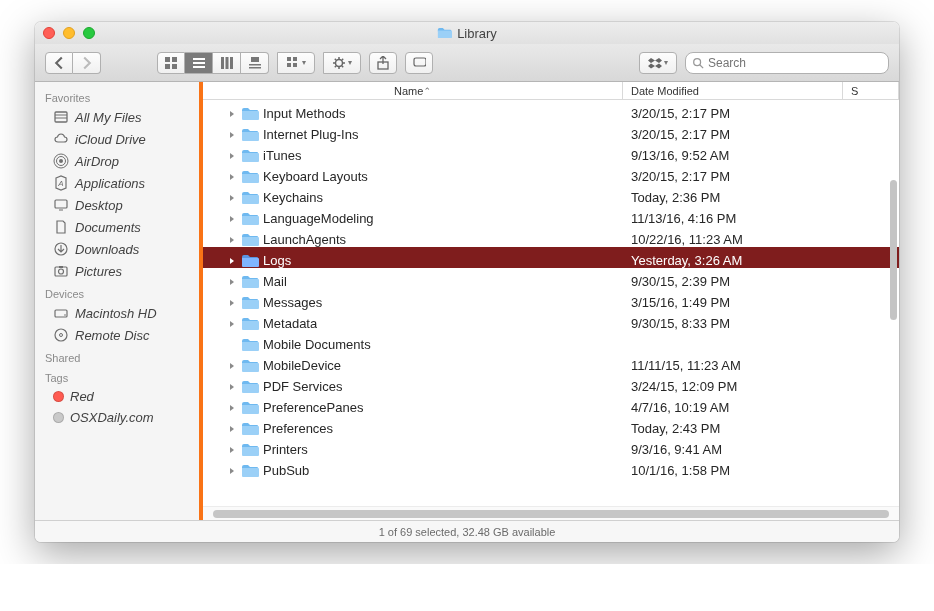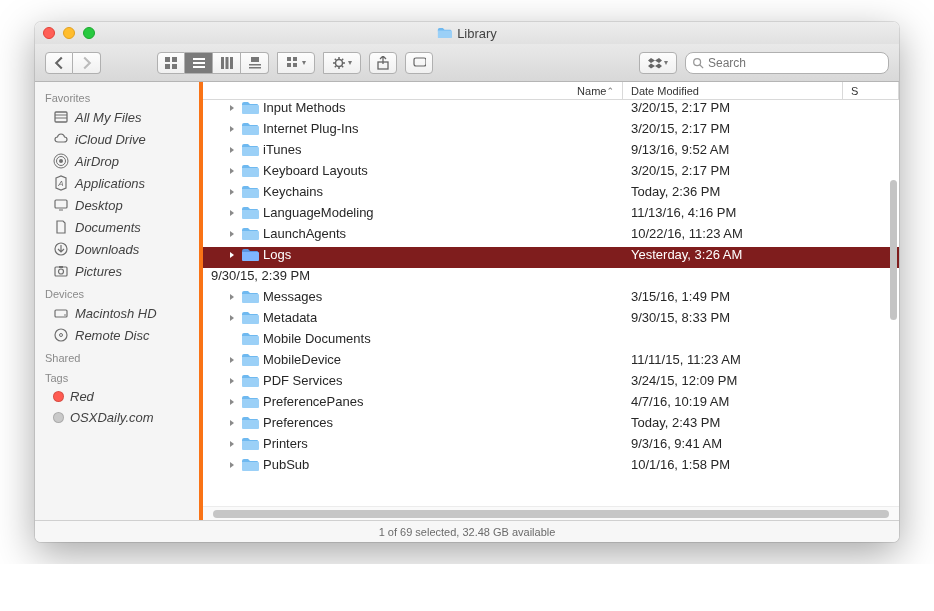--- a/index.html
+++ b/index.html
@@ -89,25 +89,25 @@
 .main { flex: 1; display: flex; flex-direction: column; overflow: hidden; }
 .columns {
   display: flex;
   background: #fff;
   border-bottom: 1px solid #d9d9d9;
   font-size: 11px;
   color: #333;
   height: 18px;
 }
 .col { padding: 2px 8px; border-right: 1px solid #d9d9d9; display: flex; align-items: center; }
-.col-name { flex: 0 0 420px; justify-content: flex-end; }
+.col-name { flex: 0 0 420px; justify-content: center; }
 .col-date { flex: 0 0 220px; }
 .col-size { flex: 1; }
 .filelist { flex: 1; overflow-y: auto; overflow-x: hidden; position: relative; }
-.row { display: flex; align-items: flex-start; height: 21px; font-size: 13px; color: #272727; }
+.row { display: flex; align-items: flex-end; height: 21px; font-size: 13px; color: #272727; }
 .row.selected { background: #7f1d1d; color: #fff; }
 .row .cell-name { flex: 0 0 420px; display: flex; align-items: center; gap: 4px; padding-left: 24px; }
 .row .cell-date { flex: 0 0 220px; padding-left: 8px; }
 .row .disclosure { width: 10px; display:flex; align-items:center; justify-content:center; }
 .row .disclosure svg { width: 8px; height: 8px; }
 .row .ficon { width: 18px; height: 14px; flex-shrink: 0; }
 .row.selected .ficon .fbody { fill: #7fb6ff; }
 .row.selected .ficon .ftab { fill: #5a94e0; }
 .row .name-text { white-space: nowrap; overflow: hidden; text-overflow: ellipsis; }
 .hscroll { height: 14px; background: #fafafa; border-top: 1px solid #ececec; position:relative;}
@@ -482,20 +482,32 @@
               </span>
               <svg class="ficon" viewBox="0 0 18 14">
                 <path class="ftab" fill="#6fb9f0" d="M1 3 Q1 1 3 1 L7 1 L9 3 L16 3 Q17 3 17 4 L17 5 L1 5 Z"></path>
                 <path class="fbody" fill="#9bd0f7" d="M1 4 L17 4 Q18 4 18 5 L18 12 Q18 13 17 13 L2 13 Q1 13 1 12 Z"></path>
               </svg>
               <span class="name-text">Logs</span>
             </div>
             <div class="cell-date">Yesterday, 3:26 AM</div>
           </div>
           <div class="row">
+            <div class="cell-name">
+              <span class="disclosure">
+                <svg viewBox="0 0 8 8">
+                  <path d="M2 1 L6 4 L2 7 Z" fill="#8a8a8a"></path>
+                </svg>
+              </span>
+              <svg class="ficon" viewBox="0 0 18 14">
+                <path class="ftab" fill="#6fb9f0" d="M1 3 Q1 1 3 1 L7 1 L9 3 L16 3 Q17 3 17 4 L17 5 L1 5 Z"></path>
+                <path class="fbody" fill="#9bd0f7" d="M1 4 L17 4 Q18 4 18 5 L18 12 Q18 13 17 13 L2 13 Q1 13 1 12 Z"></path>
+              </svg>
+              <span class="name-text">Mail</span>
+            </div>
             <div class="cell-date">9/30/15, 2:39 PM</div>
           </div>
           <div class="row">
             <div class="cell-name">
               <span class="disclosure">
                 <svg viewBox="0 0 8 8">
                   <path d="M2 1 L6 4 L2 7 Z" fill="#8a8a8a"></path>
                 </svg>
               </span>
               <svg class="ficon" viewBox="0 0 18 14">

